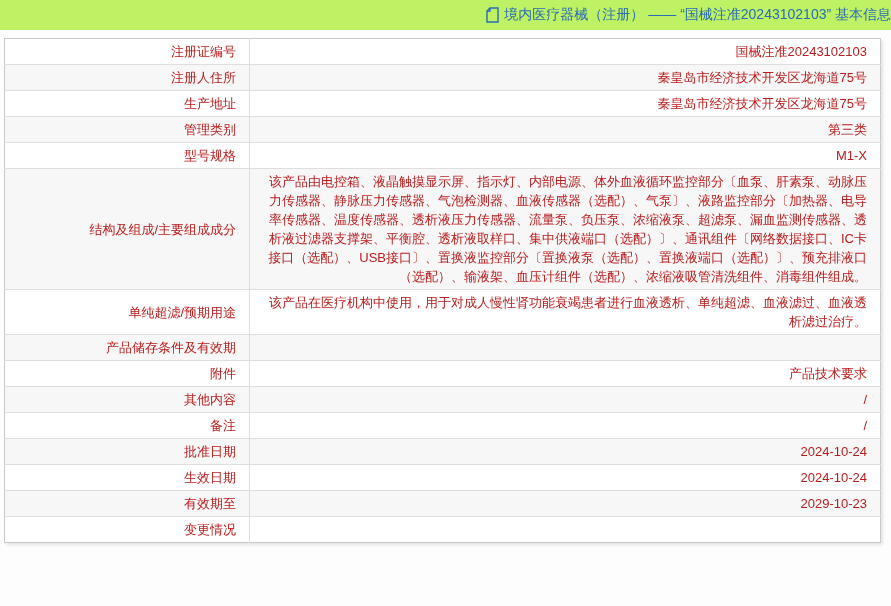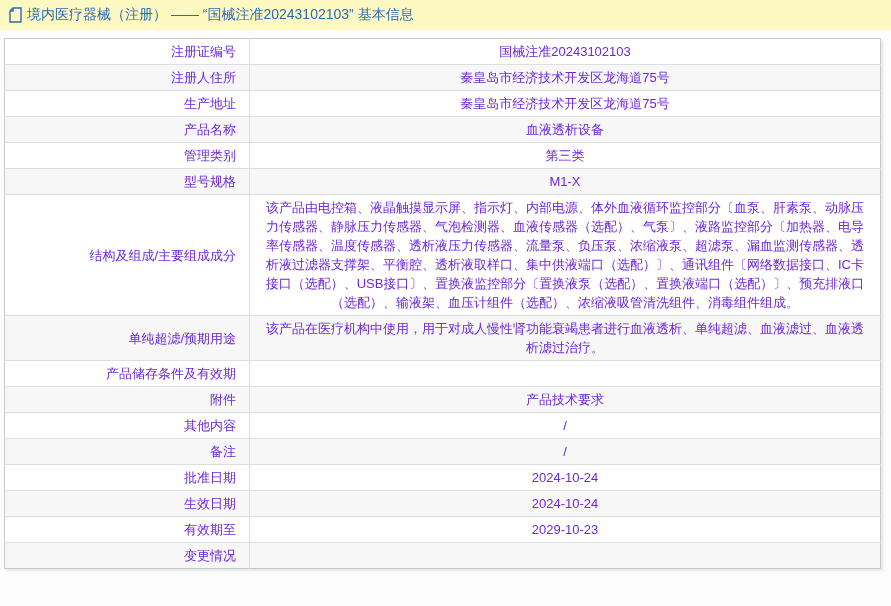--- a/index.html
+++ b/index.html
@@ -5,23 +5,23 @@
   * { box-sizing: border-box; }
   html, body {
     margin: 0; padding: 0;
     width: 891px; height: 606px;
     background: #fdfdfd;
     font-family: "Liberation Sans", "DejaVu Sans", sans-serif;
     overflow: hidden;
   }
   .page-header {
     width: 100%; height: 30px;
-    background: #fef9c3;
+    background: #bef264;
     display: flex; align-items: center;
-    padding-left: 9px; gap: 5px;
+    padding-left: 9px; gap: 5px; justify-content: flex-end;
   }
   .page-header .doc-icon { flex: 0 0 auto; display: inline-flex; }
   .page-title {
     color: #2a6bb5;
     font-size: 14px;
     white-space: nowrap;
   }
   .info-table-wrap {
     margin: 8px 4px 0 4px;
     width: 877px;
@@ -32,33 +32,33 @@
     background: #fff;
     border: 1px solid #c9c9c9;
     box-shadow: 2px 2px 3px rgba(0,0,0,0.10);
     table-layout: fixed;
   }
   table.info-table tr { background: #fff; }
   table.info-table tr:nth-child(even) { background: #f7f7f8; }
   table.info-table td {
     border-top: 1px solid #dedede;
     font-size: 13px;
-    color: #6d28d9;
+    color: #b91c1c;
     padding: 3px 13px;
     height: 25px;
     line-height: 19px;
     vertical-align: middle;
   }
   table.info-table tr:first-child td { border-top: none; }
   td.cell-label {
     width: 245px;
     text-align: right;
     border-right: 1px solid #dedede;
   }
-  td.cell-value { text-align: center; word-break: break-all; }
+  td.cell-value { text-align: right; word-break: break-all; }
 </style>
 </head>
 <body>
 
 <div class="page-header">
   <span class="doc-icon">
     <svg width="13" height="16" viewBox="0 0 13 16">
       <path d="M4 1 L12 1 L12 15 L1 15 L1 4 Z" fill="none" stroke="#2a6bb5" stroke-width="1.4"></path>
       <path d="M4 1 L4 4 L1 4" fill="none" stroke="#2a6bb5" stroke-width="1.4"></path>
     </svg>
@@ -73,24 +73,20 @@
         <td class="cell-label">注册证编号</td>
         <td class="cell-value">国械注准20243102103</td>
       </tr>
       <tr>
         <td class="cell-label">注册人住所</td>
         <td class="cell-value">秦皇岛市经济技术开发区龙海道75号</td>
       </tr>
       <tr>
         <td class="cell-label">生产地址</td>
         <td class="cell-value">秦皇岛市经济技术开发区龙海道75号</td>
-      </tr>
-      <tr>
-        <td class="cell-label">产品名称</td>
-        <td class="cell-value">血液透析设备</td>
       </tr>
       <tr>
         <td class="cell-label">管理类别</td>
         <td class="cell-value">第三类</td>
       </tr>
       <tr>
         <td class="cell-label">型号规格</td>
         <td class="cell-value">M1-X</td>
       </tr>
       <tr>

